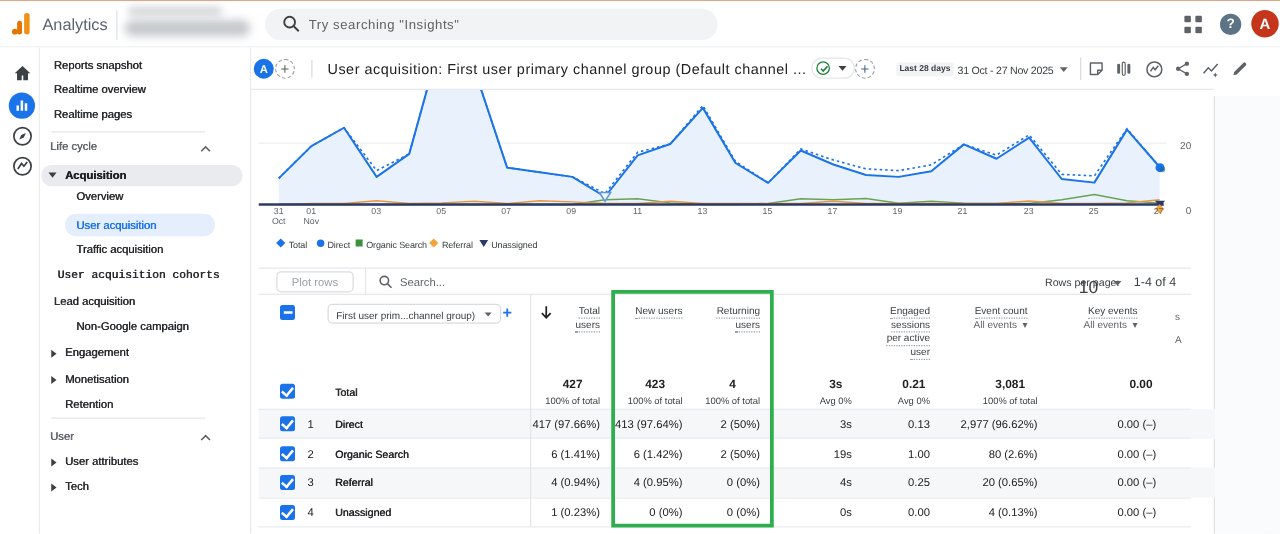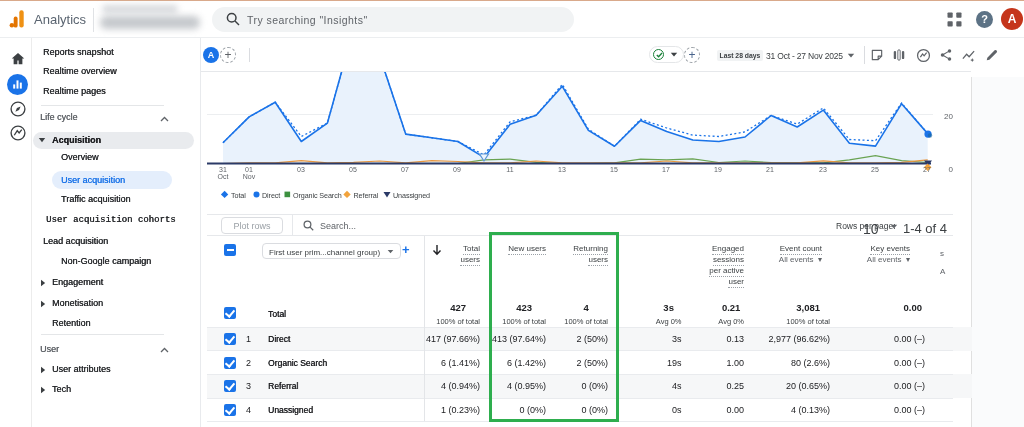--- a/index.html
+++ b/index.html
@@ -121,20 +121,21 @@
         <path d="M1 0.8 L1 7.2 L5.2 4 Z" fill="#3c4043"></path>
       </svg>
     <div class="abs" style="left:20px;top:346px;">Tech</div>
   </div>
 
   <div class="abs" id="rephead" style="left:201px;top:38px;width:823px;height:34px;background:#fff;">
     <div class="abs" style="left:0;bottom:0;width:770px;height:1px;background:#e6e8eb;"></div>
     <div class="abs" style="left:2px;top:9px;width:16px;height:16px;border-radius:50%;background:#1a73e8;color:#fff;font-size:9px;font-weight:bold;text-align:center;line-height:16px;">A</div>
     <div class="abs" style="left:19px;top:9px;width:16px;height:16px;border-radius:50%;border:1px dashed #9aa0a6;color:#5f6368;font-size:12px;text-align:center;line-height:14px;">+</div>
     <div class="abs" style="left:48px;top:10px;width:1px;height:14px;background:#dadce0;"></div>
+    <div class="abs" style="left:61px;top:11.5px;font-size:11.5px;letter-spacing:0.42px;color:#202124;">User acquisition: First user primary channel group (Default channel ...</div>
 
     <div class="abs" style="left:448px;top:8px;width:35px;height:17px;border:1px solid #e4e6e8;border-radius:9px;"></div>
     <div class="abs" style="left:452px;top:11px;width:11px;height:11px;border-radius:50%;border:1.5px solid #188038;"></div>
     <svg class="abs" style="left:455px;top:14px;" width="7" height="6" viewBox="0 0 7 6">
         <path d="M0.8 3 L2.6 4.8 L6 1" fill="none" stroke="#188038" stroke-width="1.3"></path>
       </svg>
     <svg class="abs" style="left:469px;top:14px;" width="8" height="5" viewBox="0 0 8 5">
         <path d="M0.8 0.8 L7.2 0.8 L4 4.5 Z" fill="#3c4043"></path>
       </svg>
     <div class="abs" style="left:483px;top:9px;width:16px;height:16px;border-radius:50%;border:1px dashed #9aa0a6;color:#49648c;font-size:12px;text-align:center;line-height:14px;">+</div>
@@ -243,21 +244,21 @@
     <svg class="abs" style="left:102px;top:17px;" width="11" height="11" viewBox="0 0 14 14">
       <circle cx="5.7" cy="5.7" r="4.3" fill="none" stroke="#5f6368" stroke-width="1.6"></circle>
       <line x1="9" y1="9" x2="13" y2="13" stroke="#5f6368" stroke-width="1.6"></line>
     </svg>
     <div class="abs" style="left:119px;top:18px;font-size:9px;color:#5f6368;">Search...</div>
     <div class="abs" style="left:599px;top:18px;font-size:8.5px;color:#3c4043;padding-left:36px;">Rows per page:</div>
     <div class="abs" style="left:662px;top:17.5px;font-size:14px;color:#3c4043;">10</div>
     <svg class="abs" style="left:689px;top:21px;" width="8" height="5" viewBox="0 0 8 5">
         <path d="M0.8 0.8 L7.2 0.8 L4 4.5 Z" fill="#5f6368"></path>
       </svg>
-    <div class="abs" style="left:700px;top:18px;width:46px;font-size:13px;color:#3c4043;text-align:right;">1-4 of 4</div>
+    <div class="abs" style="left:700px;top:18px;width:46px;font-size:10px;color:#3c4043;text-align:center;">1-4 of 4</div>
 
     <div class="abs" style="left:6px;top:124px;width:765px;height:23.5px;background:#f6f7f8;"></div>
     <div class="abs" style="left:6px;top:171px;width:765px;height:23.5px;background:#f6f7f8;"></div>
 
     <div class="abs" style="left:6px;top:123.5px;width:746px;height:1px;background:#e9ebee;"></div>
     <div class="abs" style="left:6px;top:147px;width:746px;height:1px;background:#e9ebee;"></div>
     <div class="abs" style="left:6px;top:171px;width:746px;height:1px;background:#e9ebee;"></div>
     <div class="abs" style="left:6px;top:194.5px;width:746px;height:1px;background:#e9ebee;"></div>
     <div class="abs" style="left:6px;top:218px;width:746px;height:1px;background:#e9ebee;"></div>
 

